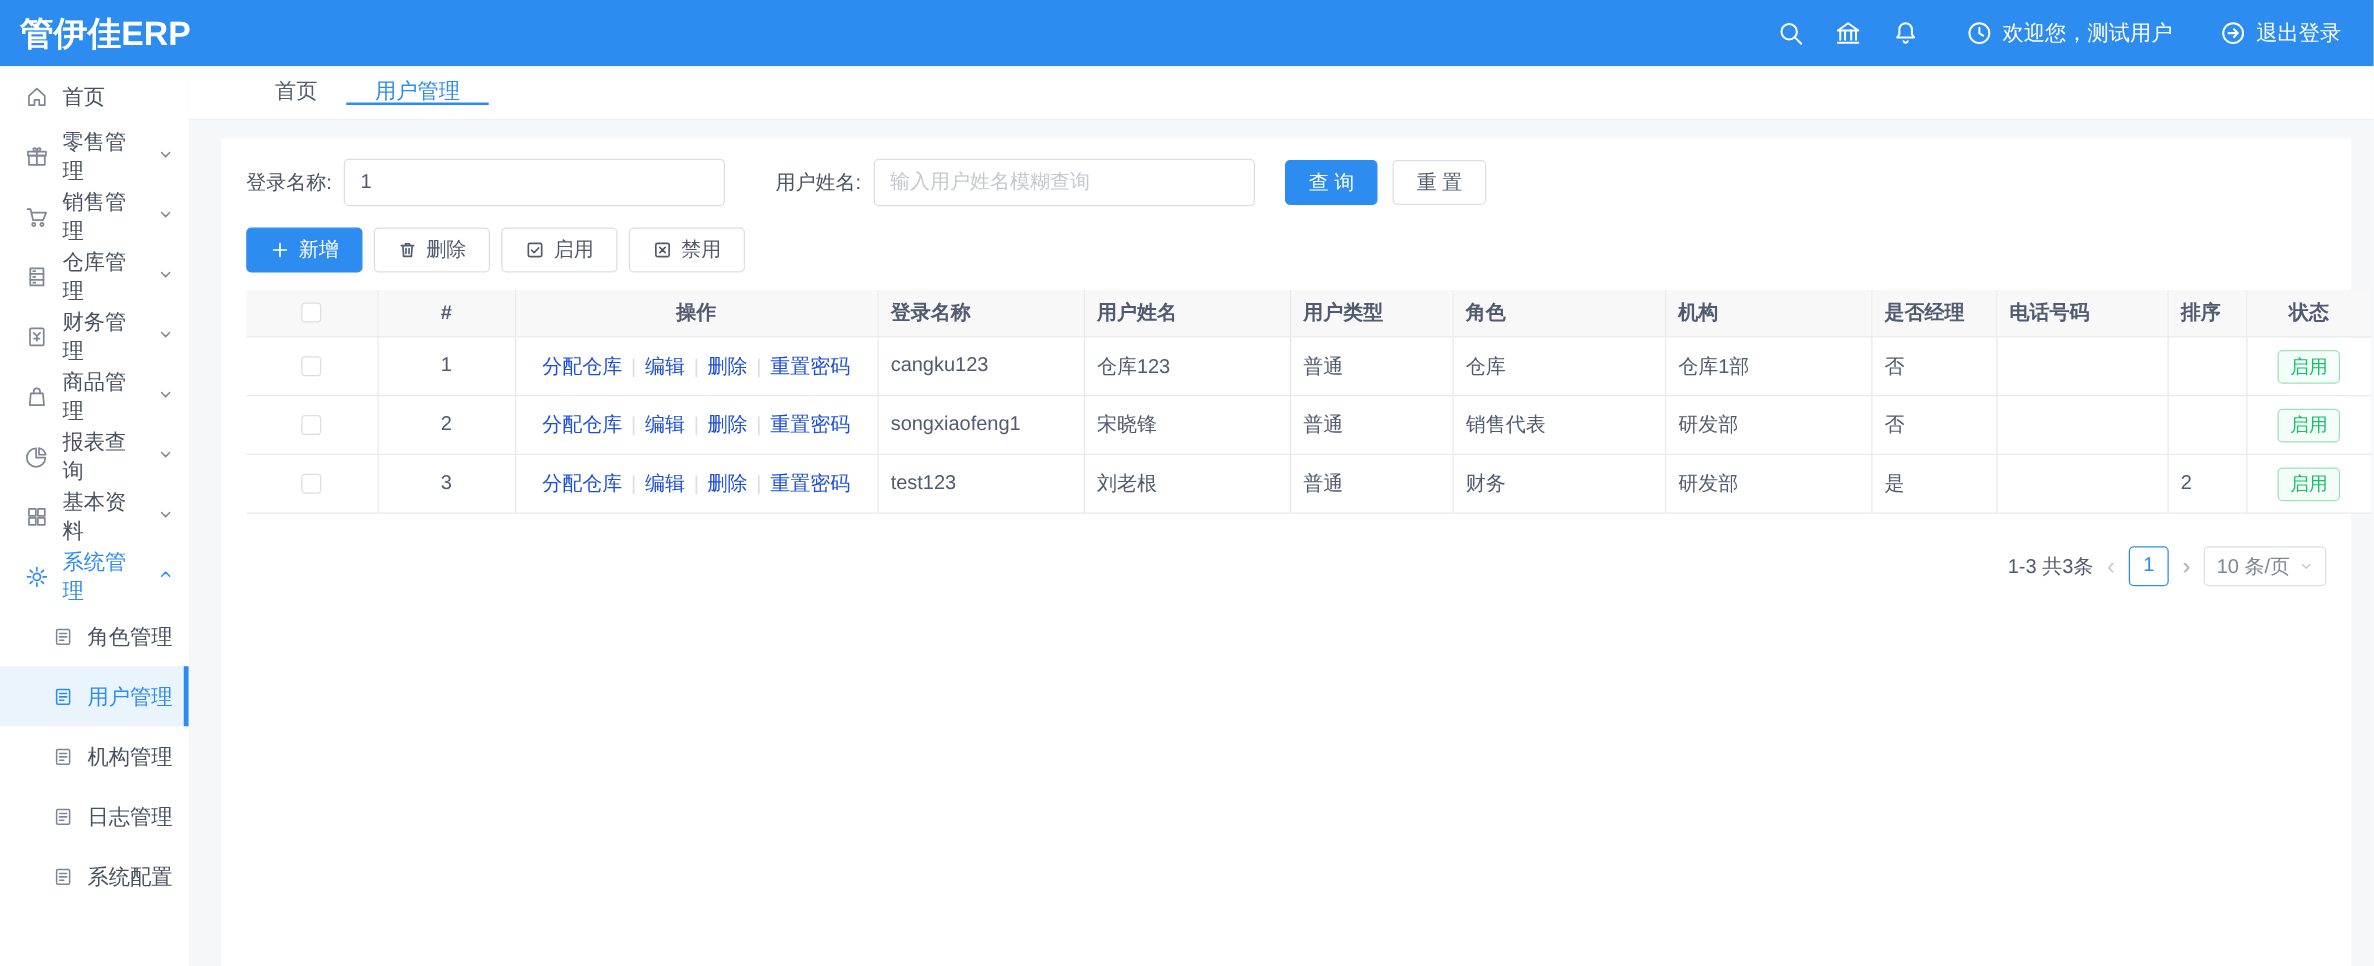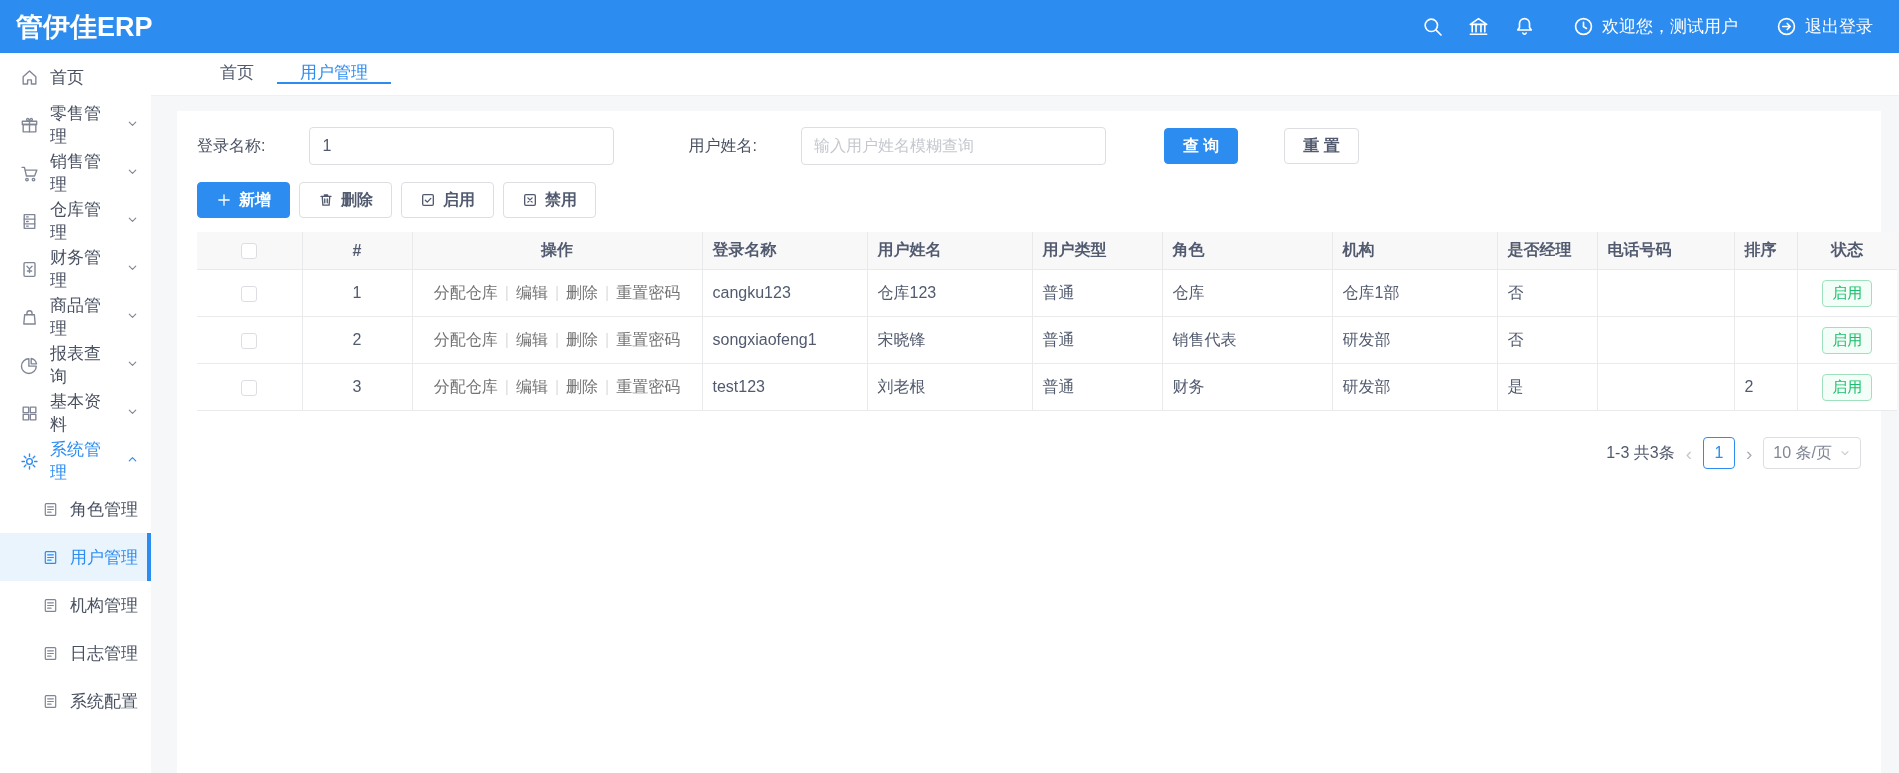--- a/index.html
+++ b/index.html
@@ -42,41 +42,41 @@
   .content{flex:1;display:flex;flex-direction:column;min-width:0;}
   .tabbar{background:#fff;height:42px;flex:0 0 42px;display:flex;padding-left:46px;border-bottom:1px solid #eef0f3;}
   .tab{display:flex;align-items:flex-start;padding:8px 23px 0;font-size:17px;color:#515a6e;cursor:pointer;position:relative;}
   .tab.active{color:#2d8cf0;}
   .tab.active::after{content:"";position:absolute;left:0;right:0;bottom:11px;height:2px;background:#2d8cf0;}
 
   .page{flex:1;padding:15px 18px 0 26px;min-height:0;}
   .card{background:#fff;height:100%;box-sizing:border-box;padding:8px 20px 0;}
 
   
-  .search-row{display:flex;align-items:center;padding-top:0;margin-top:0;height:54px;gap:34px;}
+  .search-row{display:flex;align-items:center;padding-top:0;margin-top:0;height:54px;}
   .f-label{font-size:16px;color:#495060;margin-right:10px;white-space:nowrap;}
   .f-label.second{margin-left:40px;}
   .f-input{width:305px;height:38px;box-sizing:border-box;border:1px solid #dcdee2;border-radius:4px;padding:0 12px;font-size:16px;color:#515a6e;outline:none;font-family:inherit;background:#fff;}
   .f-input::placeholder{color:#c5c8ce;}
-  .btn{height:36px;padding:0 18px;border-radius:4px;font-size:16px;border:1px solid #dcdee2;background:#fff;color:#515a6e;cursor:pointer;display:inline-flex;align-items:center;gap:7px;font-family:inherit;white-space:nowrap;font-weight:bold;}
+  .btn{height:36px;padding:0 18px;border-radius:4px;font-size:16px;border:1px solid #dcdee2;background:#fff;color:#515a6e;cursor:pointer;display:inline-flex;align-items:center;gap:7px;font-family:inherit;white-space:nowrap;}
   .btn svg{width:16px;height:16px;fill:none;stroke:currentColor;stroke-width:1.5;stroke-linecap:round;stroke-linejoin:round;}
   .btn-primary{background:#2d8cf0;border-color:#2d8cf0;color:#fff;}
   .btn-search{margin-left:24px;}
   .btn-reset{margin-left:12px;}
 
   
   .toolbar-row{margin-top:9px;display:flex;gap:9px;}
 
   
   table.tbl{width:100%;border-collapse:collapse;table-layout:fixed;margin-top:14px;}
   .tbl th{background:#f8f8f9;font-size:16px;font-weight:bold;color:#515a6e;height:37px;border-bottom:1px solid #e8eaec;border-right:1px solid #e8eaec;padding:0 10px;text-align:left;overflow:hidden;white-space:nowrap;}
   .tbl td{font-size:16px;color:#515a6e;height:46px;border-bottom:1px solid #e8eaec;border-right:1px solid #e8eaec;padding:0 10px;background:#fff;overflow:hidden;white-space:nowrap;}
   .tbl th:last-child,.tbl td:last-child{border-right:none;}
   .tbl .center{text-align:center;}
-  .actions a{color:#737373;text-decoration:none;cursor:pointer;}
+  .actions a{color:#1d4ed8;text-decoration:none;cursor:pointer;}
   .sep{color:#dcdee2;margin:0 7px;}
   .cb{width:16px;height:16px;box-sizing:border-box;border:1px solid #dcdee2;border-radius:3px;background:#fff;display:inline-block;vertical-align:middle;cursor:pointer;}
   .badge{display:inline-block;padding:3px 9px;border:1px solid #9fe0bd;color:#19be6b;background:#f4fef8;border-radius:4px;font-size:15px;cursor:pointer;}
 
   
   .pagination{display:flex;align-items:center;justify-content:flex-end;gap:11px;margin-top:26px;font-size:16px;color:#515a6e;}
   .pg-arrow{font-size:19px;color:#c5c8ce;cursor:pointer;line-height:1;}
   .pg-arrow.next{color:#a9adb5;}
   .pg-page{width:32px;height:32px;box-sizing:border-box;border:1px solid #2d8cf0;color:#2d8cf0;border-radius:4px;display:flex;align-items:center;justify-content:center;background:#fff;cursor:pointer;}
   .pg-size{height:32px;box-sizing:border-box;border:1px solid #dcdee2;border-radius:4px;display:flex;align-items:center;padding:0 9px;gap:7px;color:#808695;background:#fff;cursor:pointer;}

